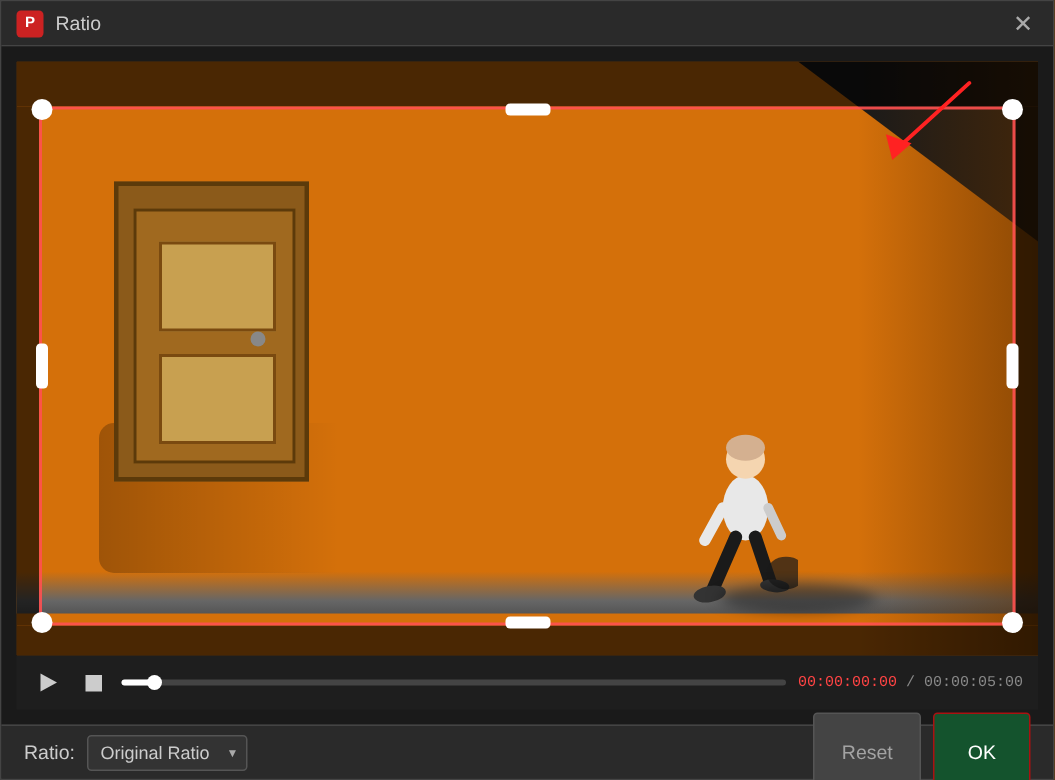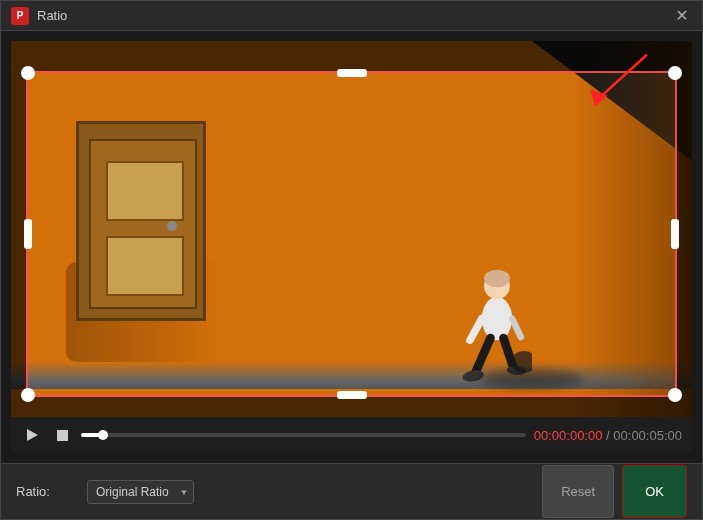--- a/index.html
+++ b/index.html
@@ -358,40 +358,41 @@
       left: 5%;
       top: 50%;
       transform: translate(-50%, -50%);
       width: 10px;
       height: 10px;
       background: white;
       border-radius: 50%;
     }
 
     .time-display {
-      font-size: 13px;
+      font-size: 10px;
       white-space: nowrap;
       flex-shrink: 0;
+      font-family: Liberation Mono, monospace;
     }
 
     .time-current {
       color: #ff4444;
     }
 
     .time-separator {
       color: #888;
     }
 
     .time-total {
       color: #888;
     }
 
     
     .bottom-bar {
-      height: 56px;
+      height: 36px;
       background: #2a2a2a;
       display: flex;
       align-items: center;
       padding: 0 15px;
       border-top: 1px solid #444;
       flex-shrink: 0;
     }
 
     .ratio-section {
       display: flex;
@@ -415,21 +416,20 @@
       cursor: pointer;
       appearance: none;
       -webkit-appearance: none;
       padding-right: 24px;
       position: relative;
     }
 
     .ratio-select-wrapper {
       position: relative;
       display: inline-block;
-      margin-left: 29px;
     }
 
     .ratio-select-wrapper::after {
       content: '▼';
       position: absolute;
       right: 6px;
       top: 50%;
       transform: translateY(-50%);
       font-size: 8px;
       color: #aaa;

